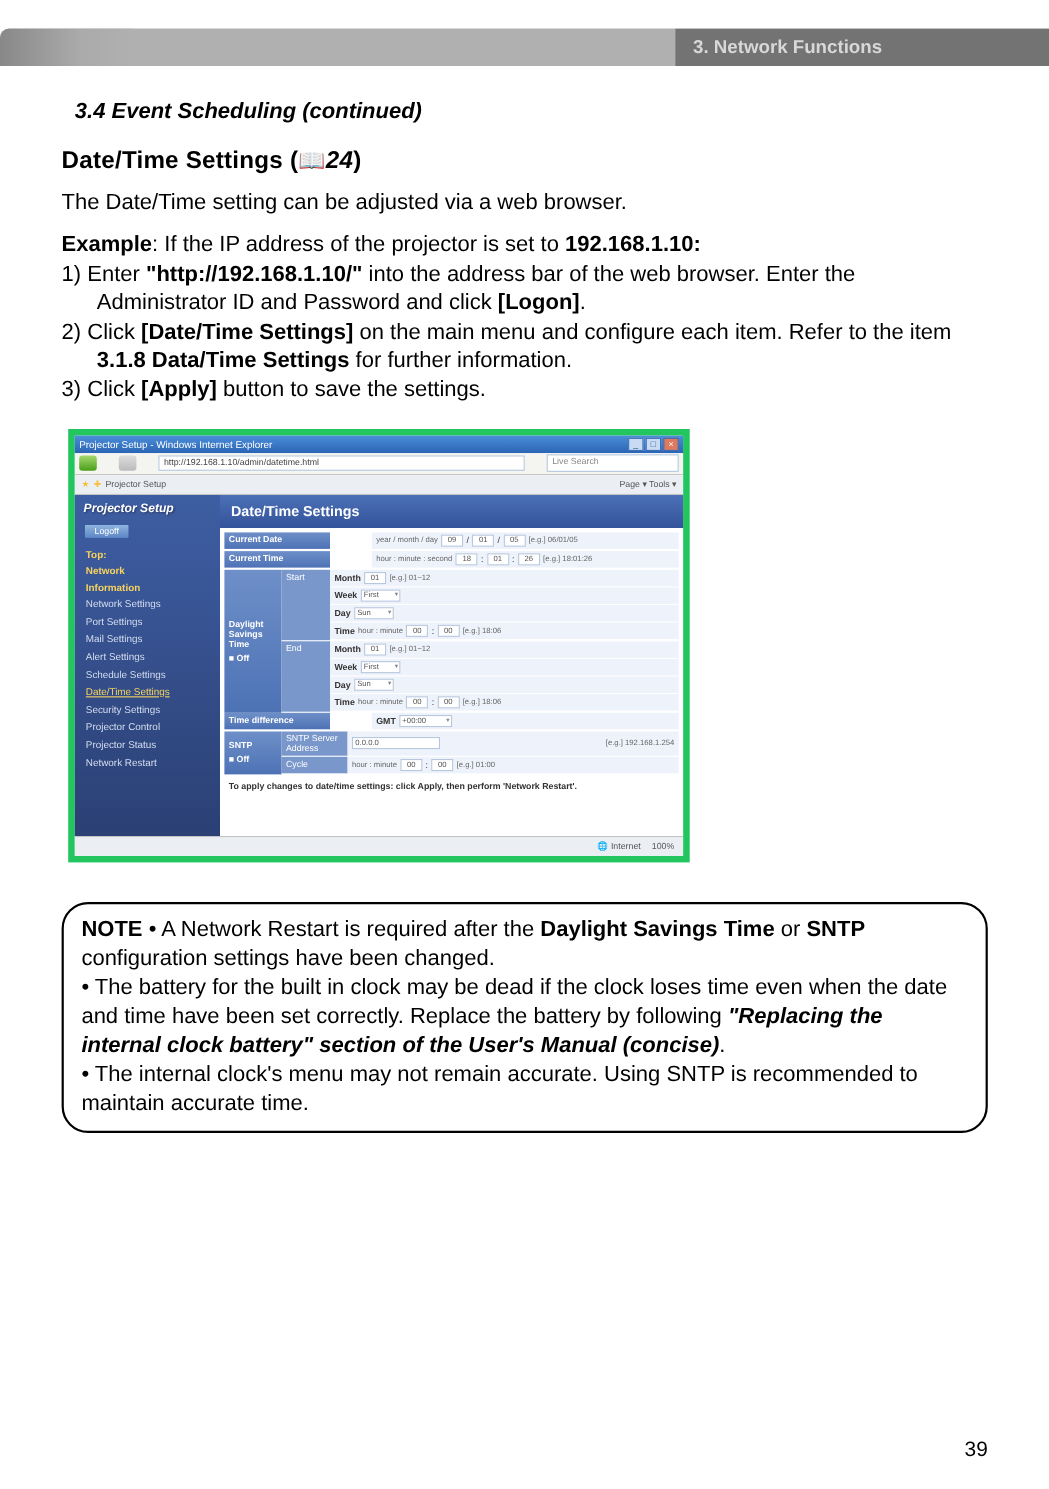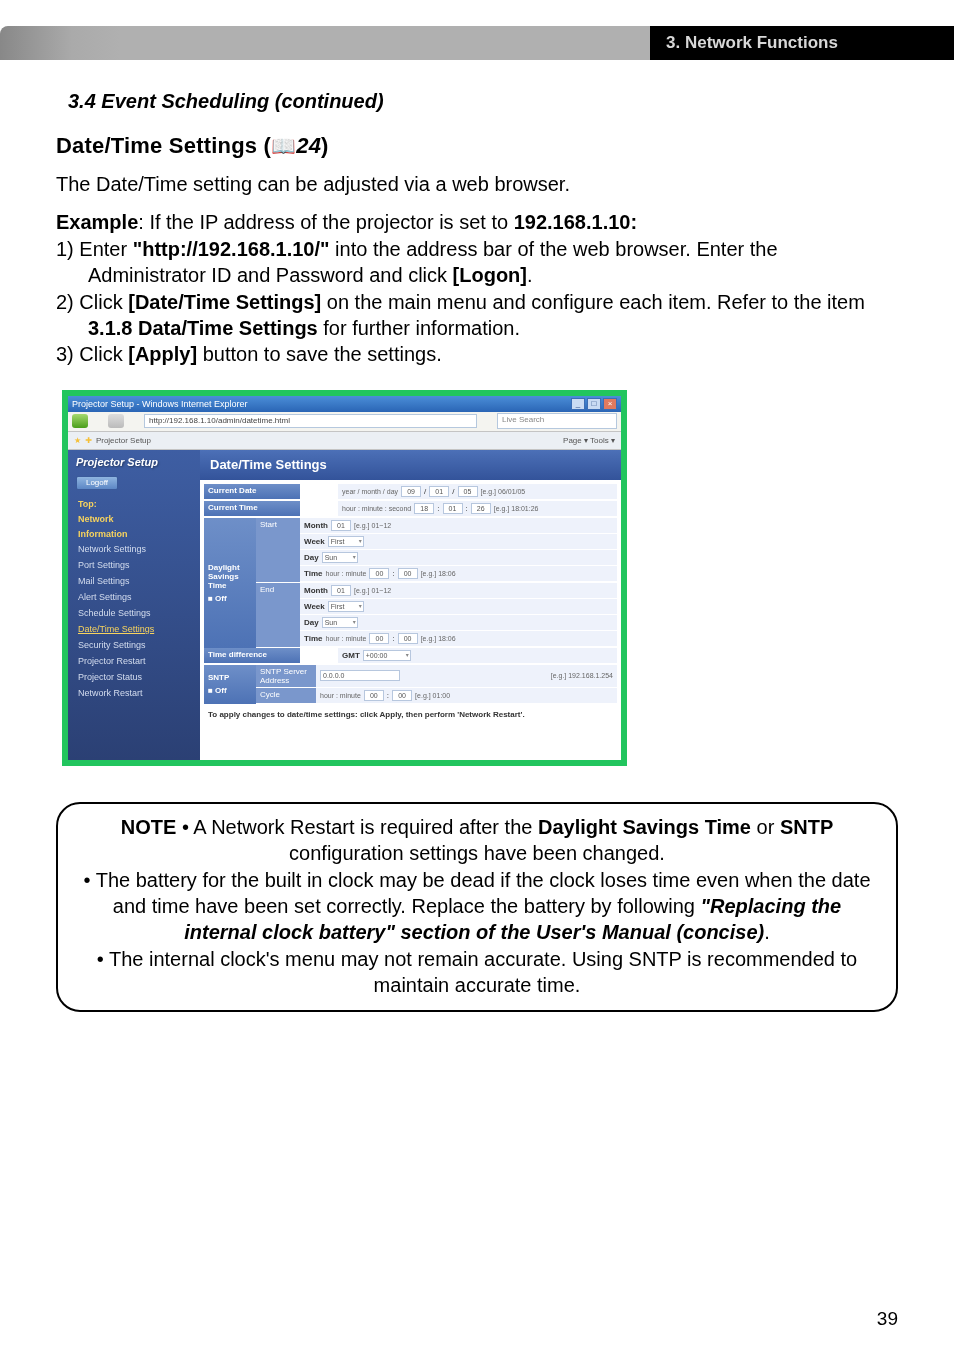--- a/index.html
+++ b/index.html
@@ -24,22 +24,22 @@
     position: absolute;
     left: 0; top: 0;
     width: 120px; height: 34px;
     background: linear-gradient(to right, #888 0%, #aaa 60%, #b0b0b0 100%);
     border-radius: 8px 0 0 0;
   }
   .header-label {
     position: absolute;
     right: 0; top: 0;
     height: 34px;
-    width: 304px;
-    background: #000000;
+    width: 340px;
+    background: #737373;
     color: #d8d8d8;
     font-weight: bold;
     font-size: 17px;
     line-height: 34px;
     padding-left: 16px;
   }
   .content {
     padding: 20px 56px 0 56px;
   }
   .section-title {
@@ -264,21 +264,21 @@
     color:#555;
   }
   .note-box {
     margin-top: 36px;
     border: 2px solid #000;
     border-radius: 24px;
     padding: 10px 16px 12px 16px;
     font-size: 20px;
     line-height: 1.32;
   }
-  .note-box p { margin: 0; text-align: center; }
+  .note-box p { margin: 0; }
   .page-num {
     position: absolute;
     bottom: 24px;
     right: 56px;
     font-size: 19px;
     color: #000;
   }
 </style>
 </head>
 <body>
@@ -344,21 +344,21 @@
         <div class="ss-menu-head">Top:</div>
         <div class="ss-menu-head">Network</div>
         <div class="ss-menu-head">Information</div>
         <div class="ss-menu-item">Network Settings</div>
         <div class="ss-menu-item">Port Settings</div>
         <div class="ss-menu-item">Mail Settings</div>
         <div class="ss-menu-item">Alert Settings</div>
         <div class="ss-menu-item">Schedule Settings</div>
         <div class="ss-menu-item active">Date/Time Settings</div>
         <div class="ss-menu-item">Security Settings</div>
-        <div class="ss-menu-item">Projector Restart</div>
+        <div class="ss-menu-item">Projector Control</div>
         <div class="ss-menu-item">Projector Status</div>
         <div class="ss-menu-item">Network Restart</div>
       </div>
       <div class="ss-main">
         <div class="ss-main-header">Date/Time Settings</div>
         <div class="ss-main-content">
 
           <div class="ss-row">
             <div class="ss-label">Current Date</div>
             <div class="ss-field">
@@ -469,20 +469,24 @@
                 <div class="ss-sublabel">Cycle</div>
                 <div class="ss-field"><span class="ss-hint">hour : minute</span> <span class="ss-input">00</span>:<span class="ss-input">00</span> <span class="ss-hint">[e.g.] 01:00</span></div>
               </div>
             </div>
           </div>
 
           <div class="ss-note">To apply changes to date/time settings: click Apply, then perform 'Network Restart'.</div>
         </div>
       </div>
     </div>
+    <div class="ss-status">
+      <span><span>🌐</span> <span>Internet</span></span>
+      <span>100%</span>
+    </div>
   </div>
 
   <div class="note-box">
     <p>
       <span class="bold">NOTE</span><span>  • A Network Restart is required after the </span><span class="bold">Daylight Savings Time</span><span> or </span><span class="bold">SNTP</span><span> configuration settings have been changed.</span>
     </p>
     <p>
       <span>• The battery for the built in clock may be dead if the clock loses time even when the date and time have been set correctly. Replace the battery by following </span><span class="bold" style="font-style:italic">"Replacing the internal clock battery" section of the User's Manual (concise)</span><span>.</span>
     </p>
     <p>• The internal clock's menu may not remain accurate. Using SNTP is recommended to maintain accurate time.</p>

